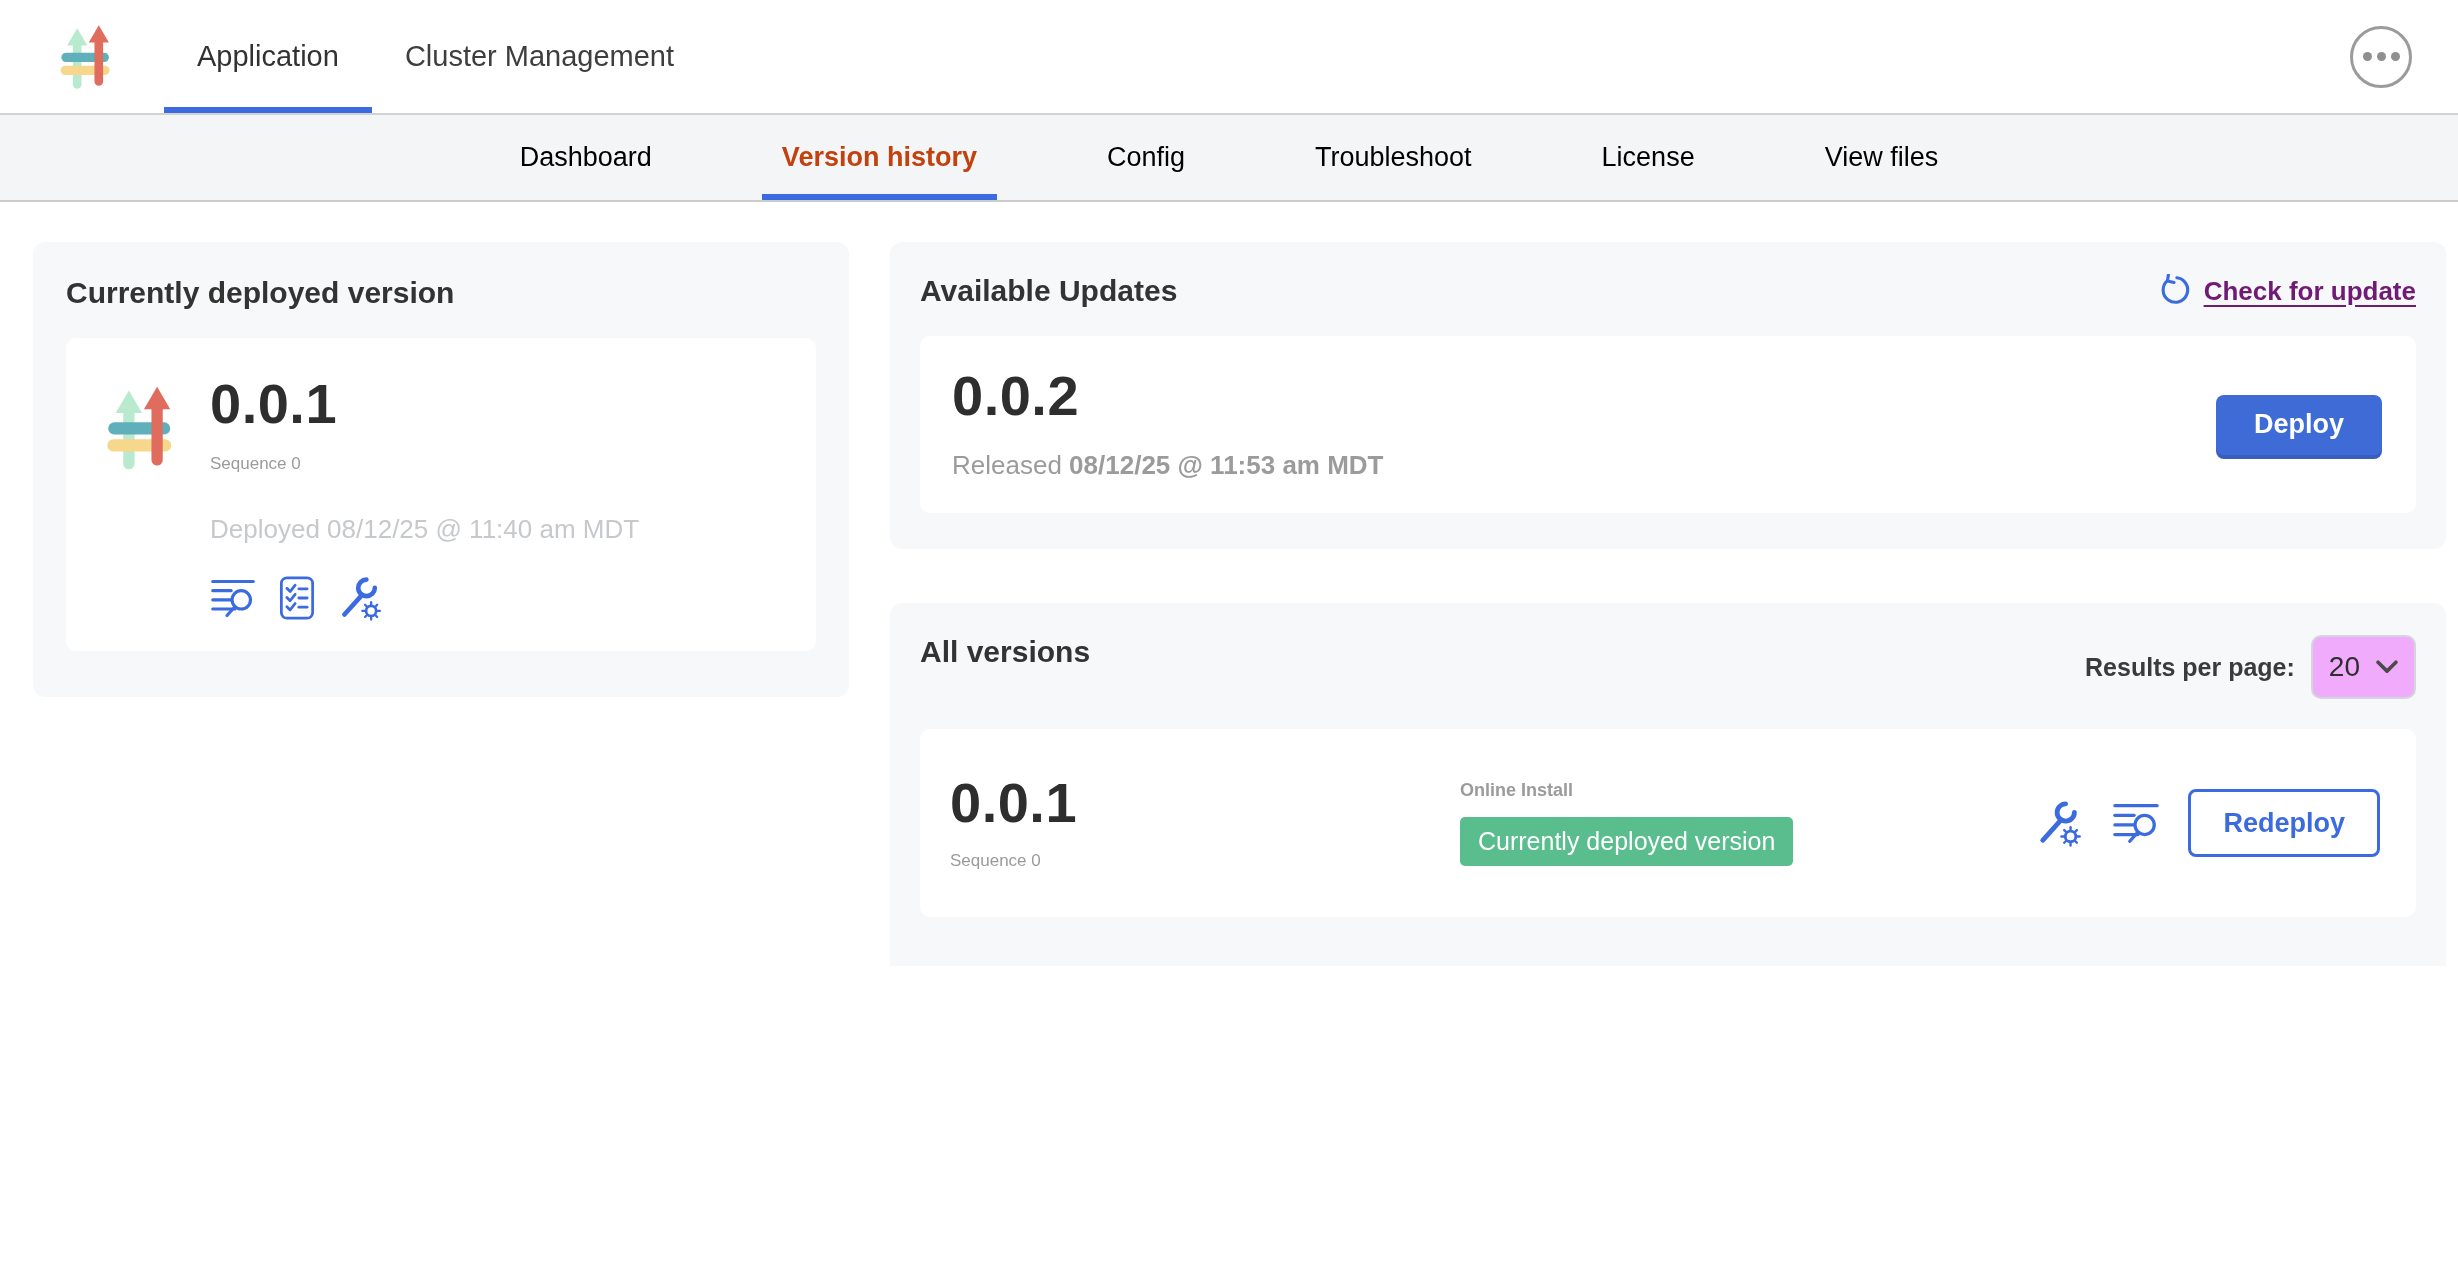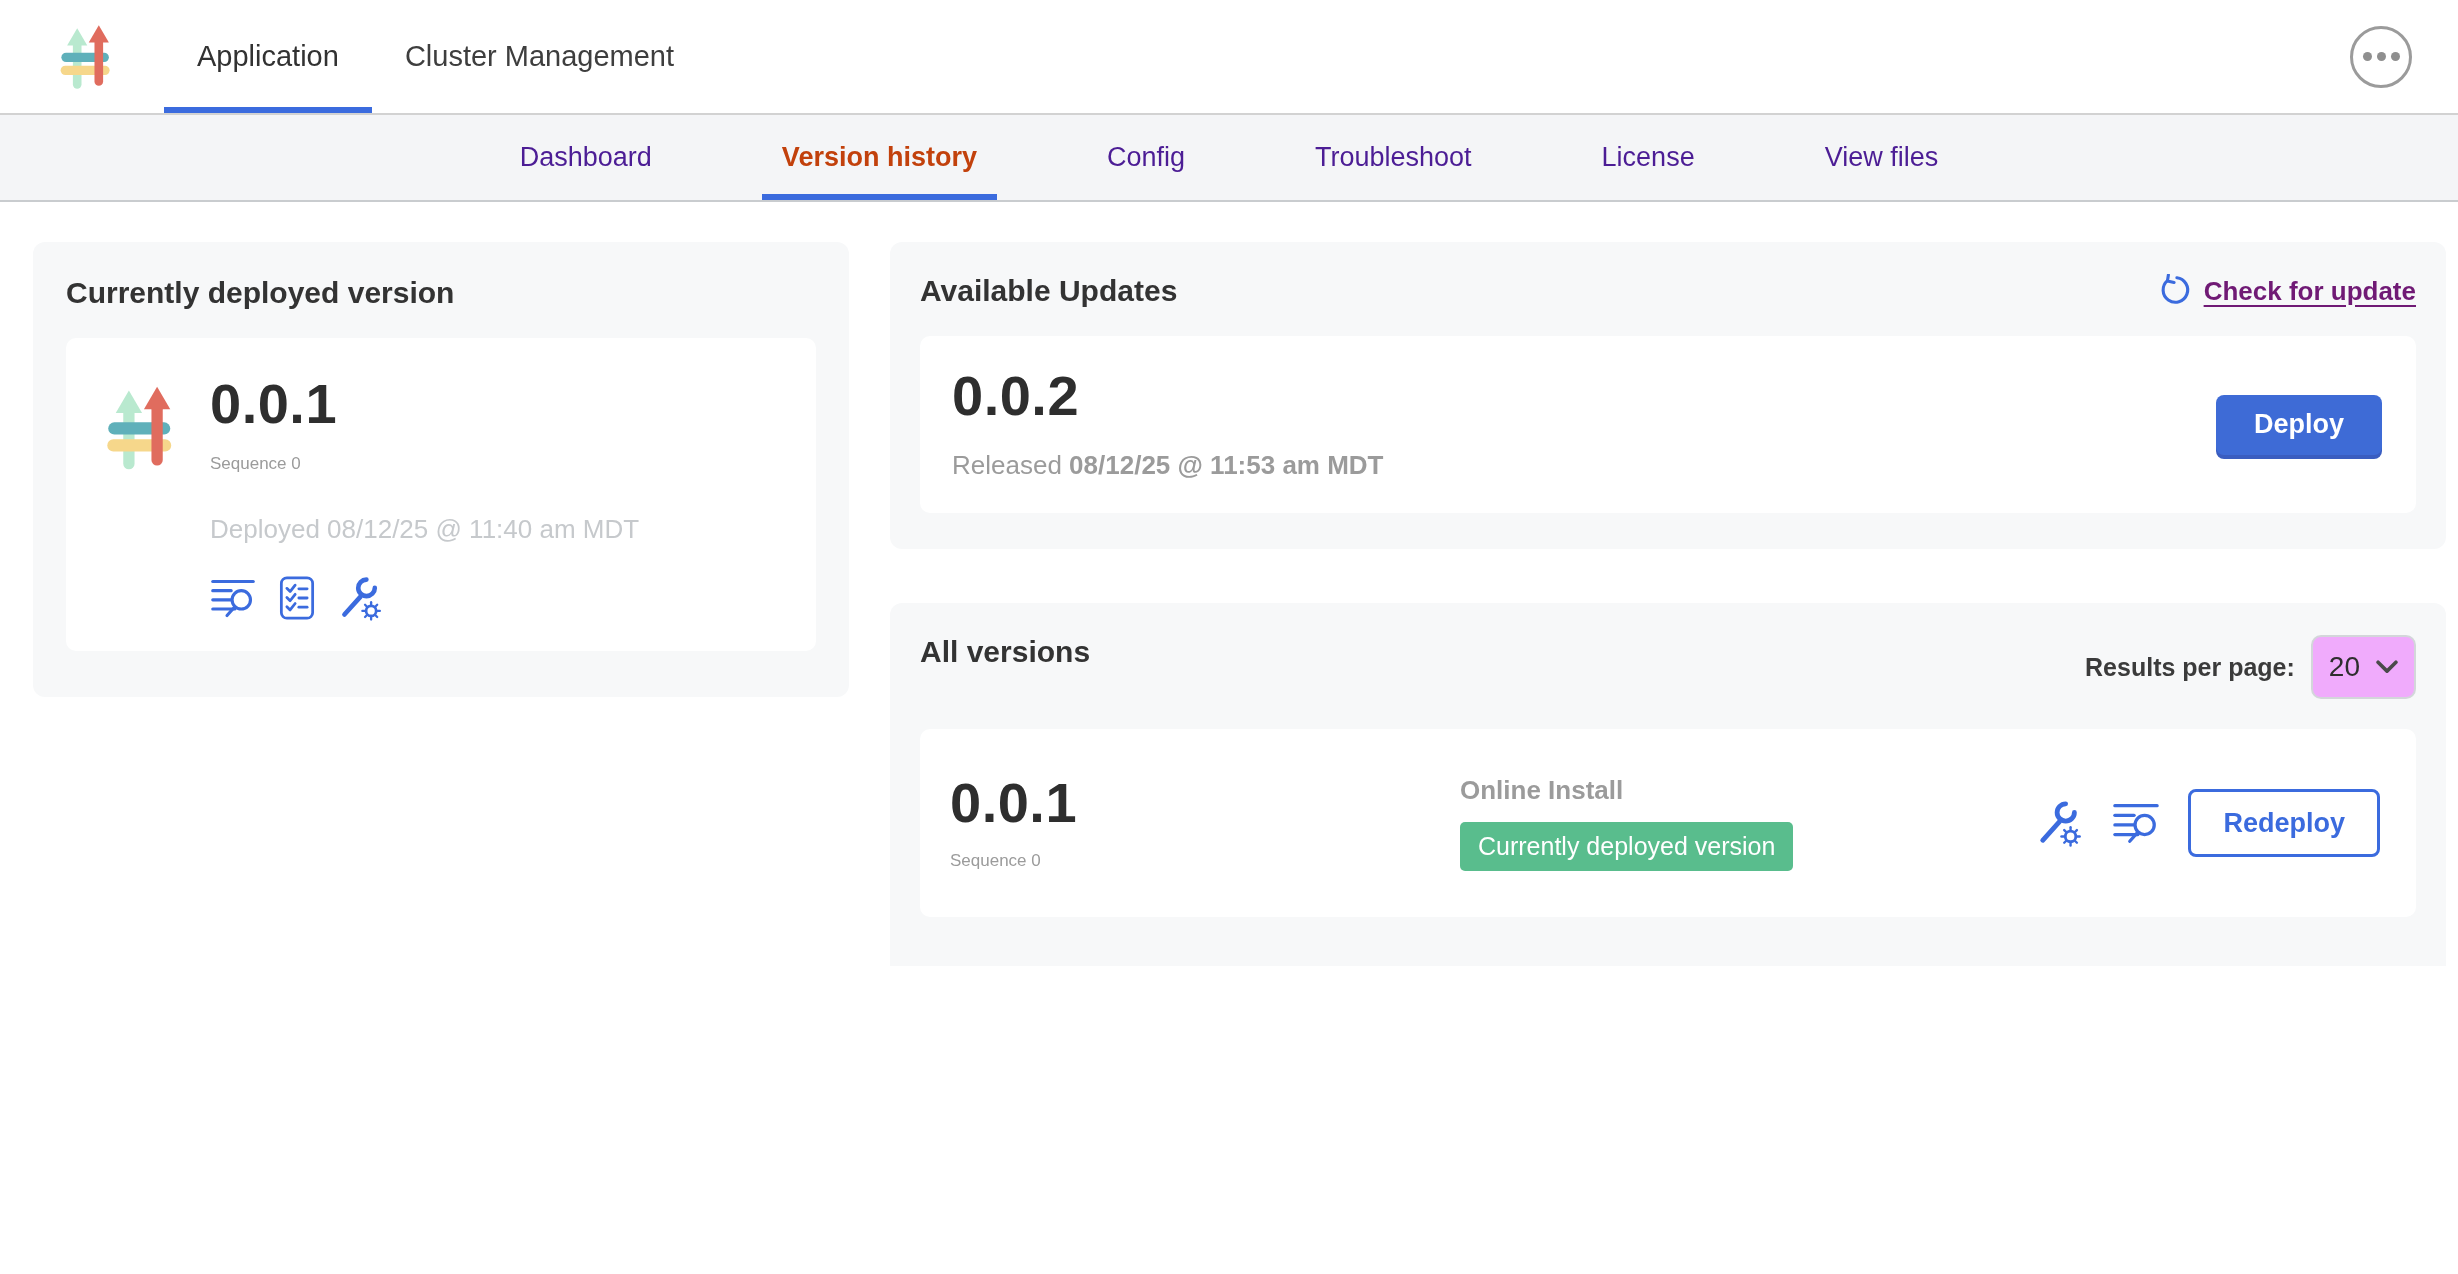--- a/index.html
+++ b/index.html
@@ -30,21 +30,21 @@
     border: 3px solid #9b9b9b; background: #fff; display: flex; align-items: center; justify-content: center; cursor: pointer;
   }
   .dots3 { width: 9px; height: 9px; border-radius: 50%; background: #8f8f8f; box-shadow: -14px 0 0 #8f8f8f, 14px 0 0 #8f8f8f; display:block; }
 
   
   .subnav {
     height: 87px; background: #f4f5f7; border-bottom: 2px solid #c9cccf;
     display: flex; justify-content: center; flex: none;
   }
   .stab {
-    display: flex; align-items: center; padding: 0 20px; margin: 0 45px; font-size: 27px; color: #4c1d95;
+    display: flex; align-items: center; padding: 0 20px; margin: 0 45px; font-size: 27px; color: #000000;
     border-bottom: 6px solid transparent; border-top: 6px solid transparent; cursor: pointer;
   }
   .stab.active { color: #c2410c; font-weight: 600; border-bottom-color: #3b6bde; }
 
   
   .main { flex: 1; background: #fff; padding: 40px 12px 0 33px; display: flex; gap: 41px; align-items: flex-start; }
   .card { background: #f7f8f9; border-radius: 12px; }
   .card-title { font-size: 30px; font-weight: 700; color: #333; }
   .inner { background: #fff; border-radius: 10px; }
   .ver-big { font-size: 56px; font-weight: 700; color: #2e2e2e; line-height: 1; letter-spacing: .5px; }
@@ -82,21 +82,21 @@
   .rpp-label { font-size: 25px; font-weight: 600; color: #3b3b3b; }
   .select {
     background: #f0abfc; border: 2px solid #d3d6da; border-radius: 10px; height: 64px; padding: 8px 16px;
     display: flex; align-items: center; gap: 16px; font-size: 28px; color: #2e2e2e; cursor: pointer;
   }
   .select svg { width: 22px; height: 14px; display:block; }
   .version-row { margin-top: 30px; padding: 46px 30px; display: flex; align-items: center; }
   .vr-left { width: 510px; flex: none; }
   .vr-left .seq { margin-top: 20px; }
   .vr-mid { flex: 1; min-width: 0; }
-  .install-type { font-size: 26px; font-weight: 700; color: #9b9b9b; }
+  .install-type { font-size: 18px; font-weight: 700; color: #9b9b9b; }
   .badge {
     display: inline-block; margin-top: 16px; background: #59bd8d; color: #fff;
     font-size: 25px; padding: 10px 18px; border-radius: 5px;
   }
   .vr-actions { display: flex; align-items: center; gap: 28px; margin-left: auto; padding-right: 6px; }
   .vr-actions .icn svg { width: 48px; height: 48px; }
   .btn-outline {
     background: #fff; border: 3px solid #3b6bde; color: #3b6bde; font-family: inherit;
     font-size: 27px; font-weight: 700; border-radius: 8px; height: 68px; padding: 0 32px; cursor: pointer;
   }

